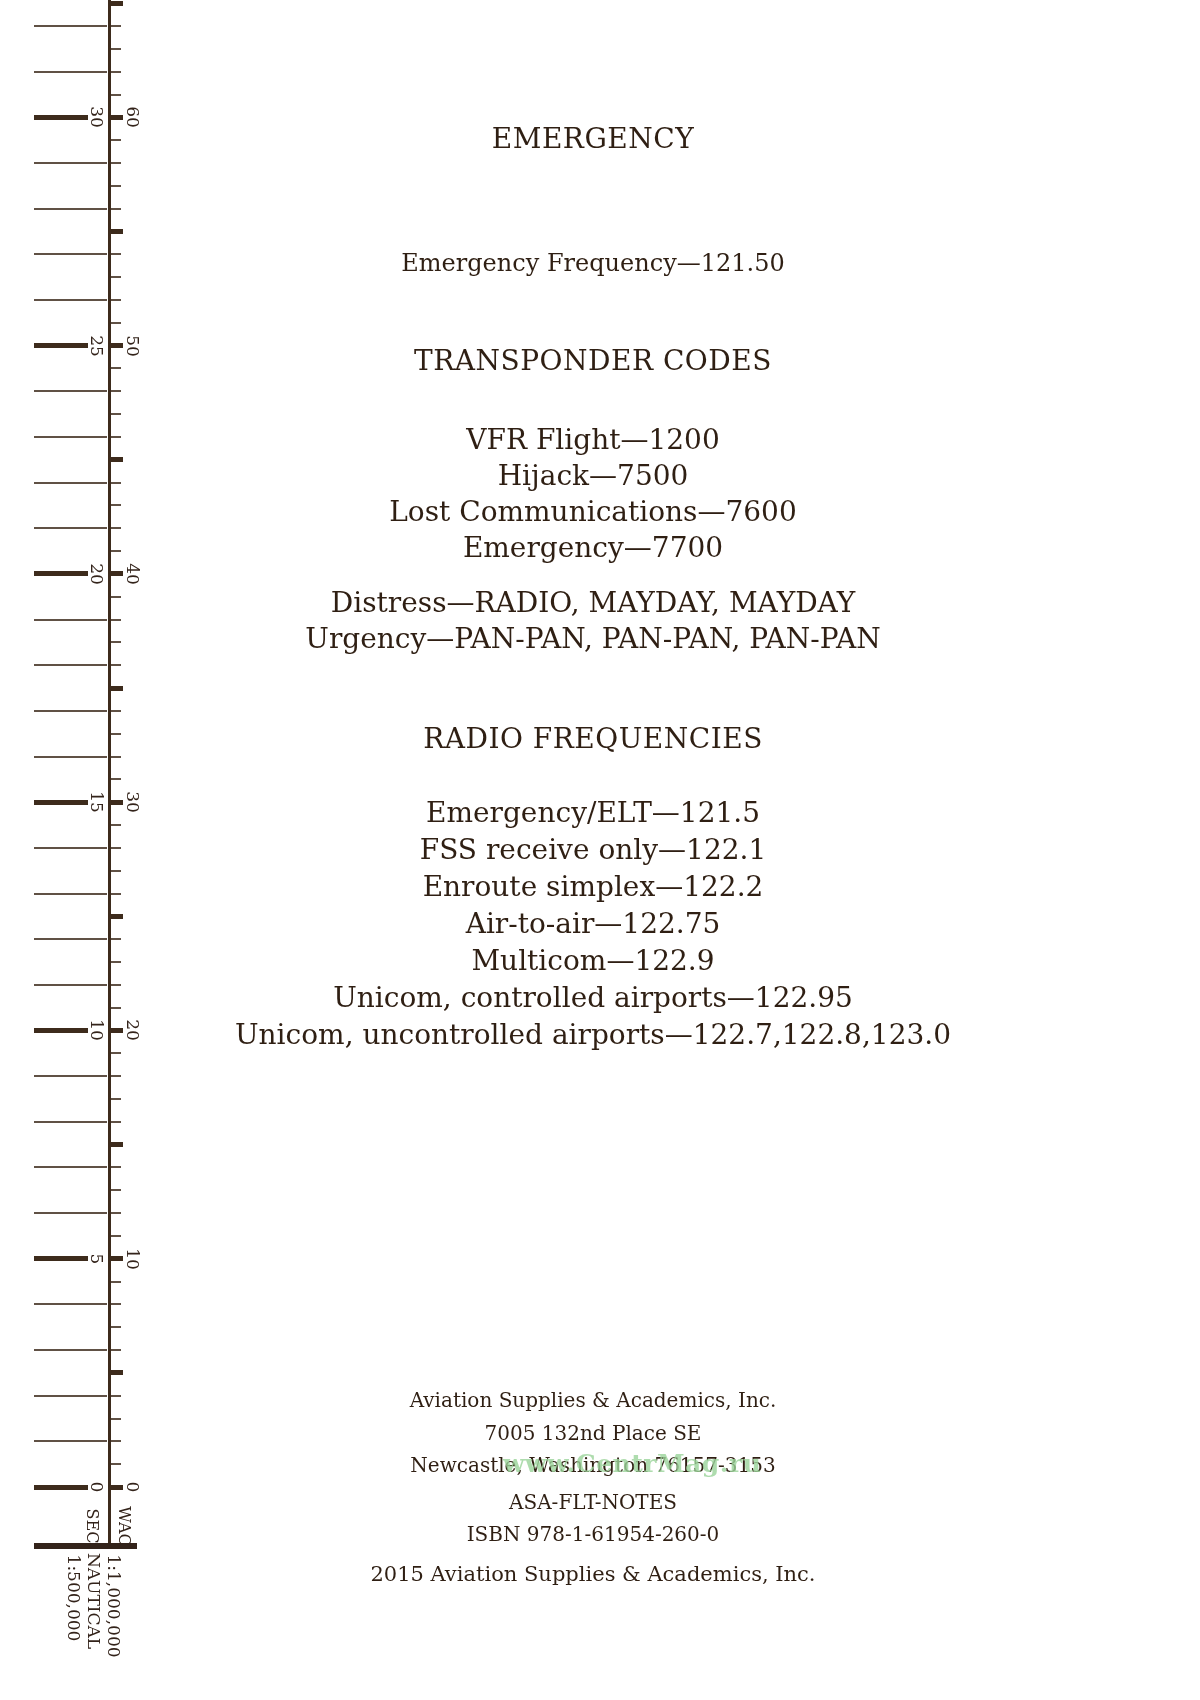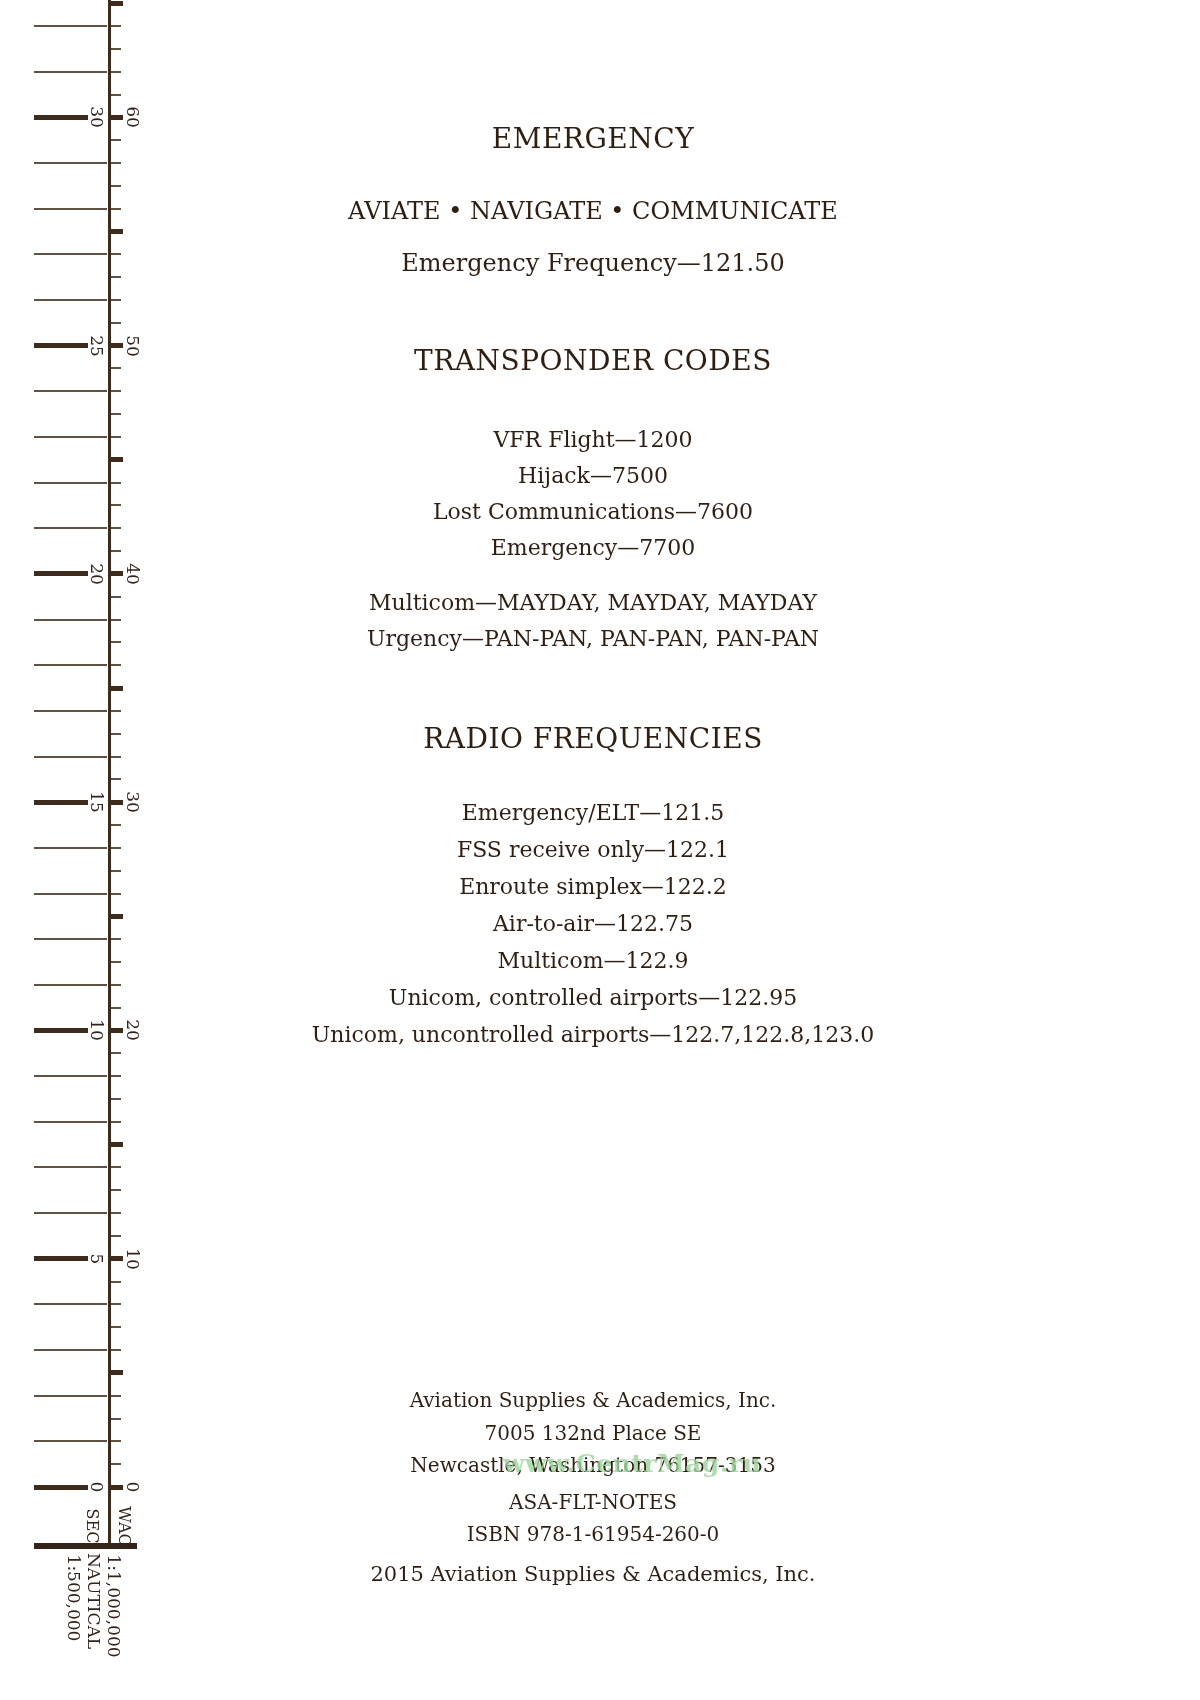--- a/index.html
+++ b/index.html
@@ -8,21 +8,21 @@
     background:#ffffff;
     font-family:"DejaVu Serif","Liberation Serif",serif;
     color:#2f1f13;
   }
   
   .content{position:absolute;left:0;top:0;width:1186px;height:1700px;}
   .cline{position:absolute;left:0;width:100%;text-align:center;white-space:nowrap;}
   .h-title{font-size:28px;line-height:30px;letter-spacing:0.5px;}
   .body-line{font-size:24px;line-height:30px;}
   .stack{position:absolute;left:0;width:100%;text-align:center;}
-  .stack .row{font-size:22px;white-space:nowrap;}
+  .stack .row{font-size:28px;white-space:nowrap;}
   .codes .row{line-height:36px;}
   .calls .row{line-height:36px;}
   .freqs .row{line-height:37px;}
   .foot-title{font-size:21px;line-height:24px;font-weight:bold;}
   .foot-line{font-size:20px;line-height:32.5px;white-space:nowrap;}
   .foot-block{position:absolute;left:0;width:100%;text-align:center;}
   .foot-single{font-size:20px;line-height:24px;}
   .copyright{font-size:21px;line-height:28px;}
   
   .watermark{
@@ -164,34 +164,33 @@
     <span class="rlabel small" style="left: 92px; top: 1526px;">SEC</span>
     <span class="rlabel small" style="left: 124px; top: 1526px;">WAC</span>
     <span class="rlabel" style="left: 74px; top: 1598px;">1:500,000</span>
     <span class="rlabel" style="left: 94px; top: 1601px;">NAUTICAL</span>
     <span class="rlabel" style="left: 114px; top: 1606px;">1:1,000,000</span>
   </div>
 
 <div class="content">
 
   <div class="cline h-title" style="top:124px">EMERGENCY</div>
-  <div class="cline body-line" style="top:196px">AVIATE • NAVIGATE • COMMUNICATE</div>
   <div class="cline body-line" style="top:248px">Emergency Frequency—121.50</div>
 
   <div class="cline h-title" style="top:346px">TRANSPONDER CODES</div>
 
   <div class="stack codes" style="top:422px">
     <div class="row">VFR Flight—1200</div>
     <div class="row">Hijack—7500</div>
     <div class="row">Lost Communications—7600</div>
     <div class="row">Emergency—7700</div>
   </div>
 
   <div class="stack calls" style="top:585px">
-    <div class="row">Multicom—MAYDAY, MAYDAY, MAYDAY</div>
+    <div class="row">Distress—RADIO, MAYDAY, MAYDAY</div>
     <div class="row">Urgency—PAN-PAN, PAN-PAN, PAN-PAN</div>
   </div>
 
   <div class="cline h-title" style="top:724px">RADIO FREQUENCIES</div>
 
   <div class="stack freqs" style="top:794px">
     <div class="row">Emergency/ELT—121.5</div>
     <div class="row">FSS receive only—122.1</div>
     <div class="row">Enroute simplex—122.2</div>
     <div class="row">Air-to-air—122.75</div>

